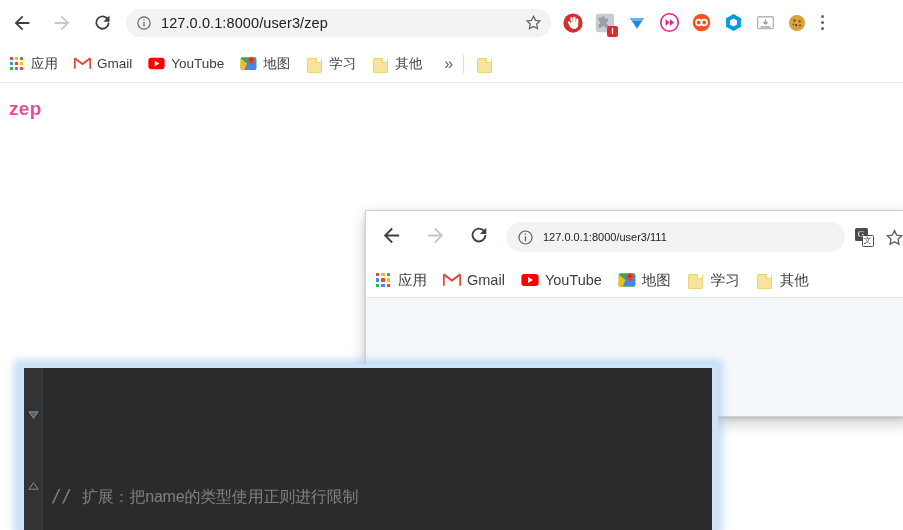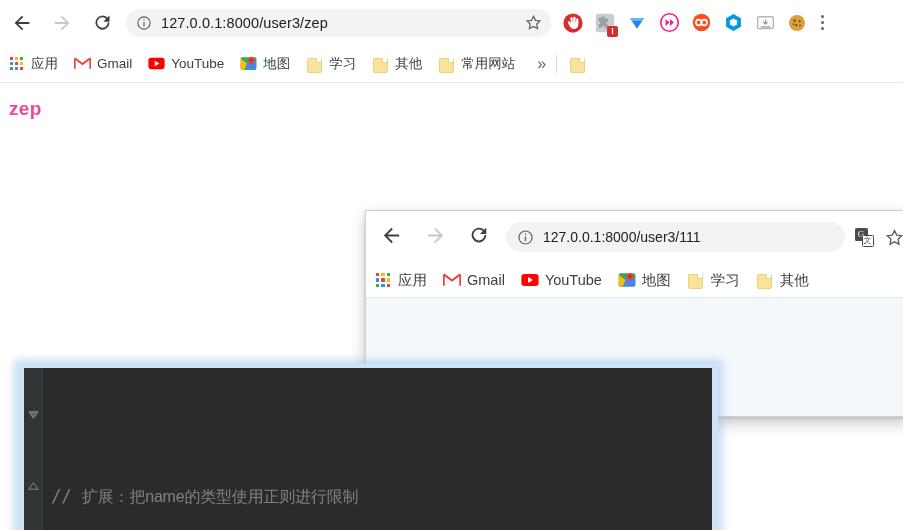--- a/index.html
+++ b/index.html
@@ -94,21 +94,21 @@
   .inner-toolbar { height: 52px; display: flex; align-items: center; background: #fff; }
   .inner-nav {
     width: 38px; height: 38px; margin-left: 6px; flex: 0 0 auto;
     display: flex; align-items: center; justify-content: center; border-radius: 50%; cursor: pointer;
   }
   .inner-omnibox {
     flex: 1 1 auto; height: 30px; margin: 0 4px 0 8px;
     background: #f1f3f4; border-radius: 15px; display: flex; align-items: center;
     padding: 0 8px 0 11px; min-width: 0;
   }
-  .inner-omni-url { flex: 1 1 auto; font-size: 14px; color: #202124; white-space: nowrap; overflow: hidden; }
+  .inner-omni-url { flex: 1 1 auto; font-size: 11px; color: #202124; white-space: nowrap; overflow: hidden; }
   .inner-ext { width: 30px; height: 30px; display: flex; align-items: center; justify-content: center;
                flex: 0 0 auto; cursor: pointer; }
   .inner-bookmarks {
     height: 35px; display: flex; align-items: center; background: #fff;
     border-bottom: 1px solid #e2e5e7; overflow: hidden;
   }
   .inner-bookmarks .bm { font-size: 14.5px; }
   .inner-bookmarks .bm .bm-ico { width: 18px; height: 18px; }
   .inner-content { height: 120px; background: #f4f8fb; }
 
@@ -340,26 +340,20 @@
     </div>
 
     <div class="bm">
       <span class="bm-ico">
           <span class="folder"></span>
         </span>
       <span>其他</span>
     </div>
 
 
-    <div class="bm">
-      <span class="bm-ico">
-          <span class="folder"></span>
-        </span>
-      <span>常用网站</span>
-    </div>
 
     <div class="bm-overflow">»</div>
 
     <div class="bm-sep"></div>
 
     <div class="bm">
       <span class="bm-ico">
           <span class="folder"></span>
         </span>
     </div>

